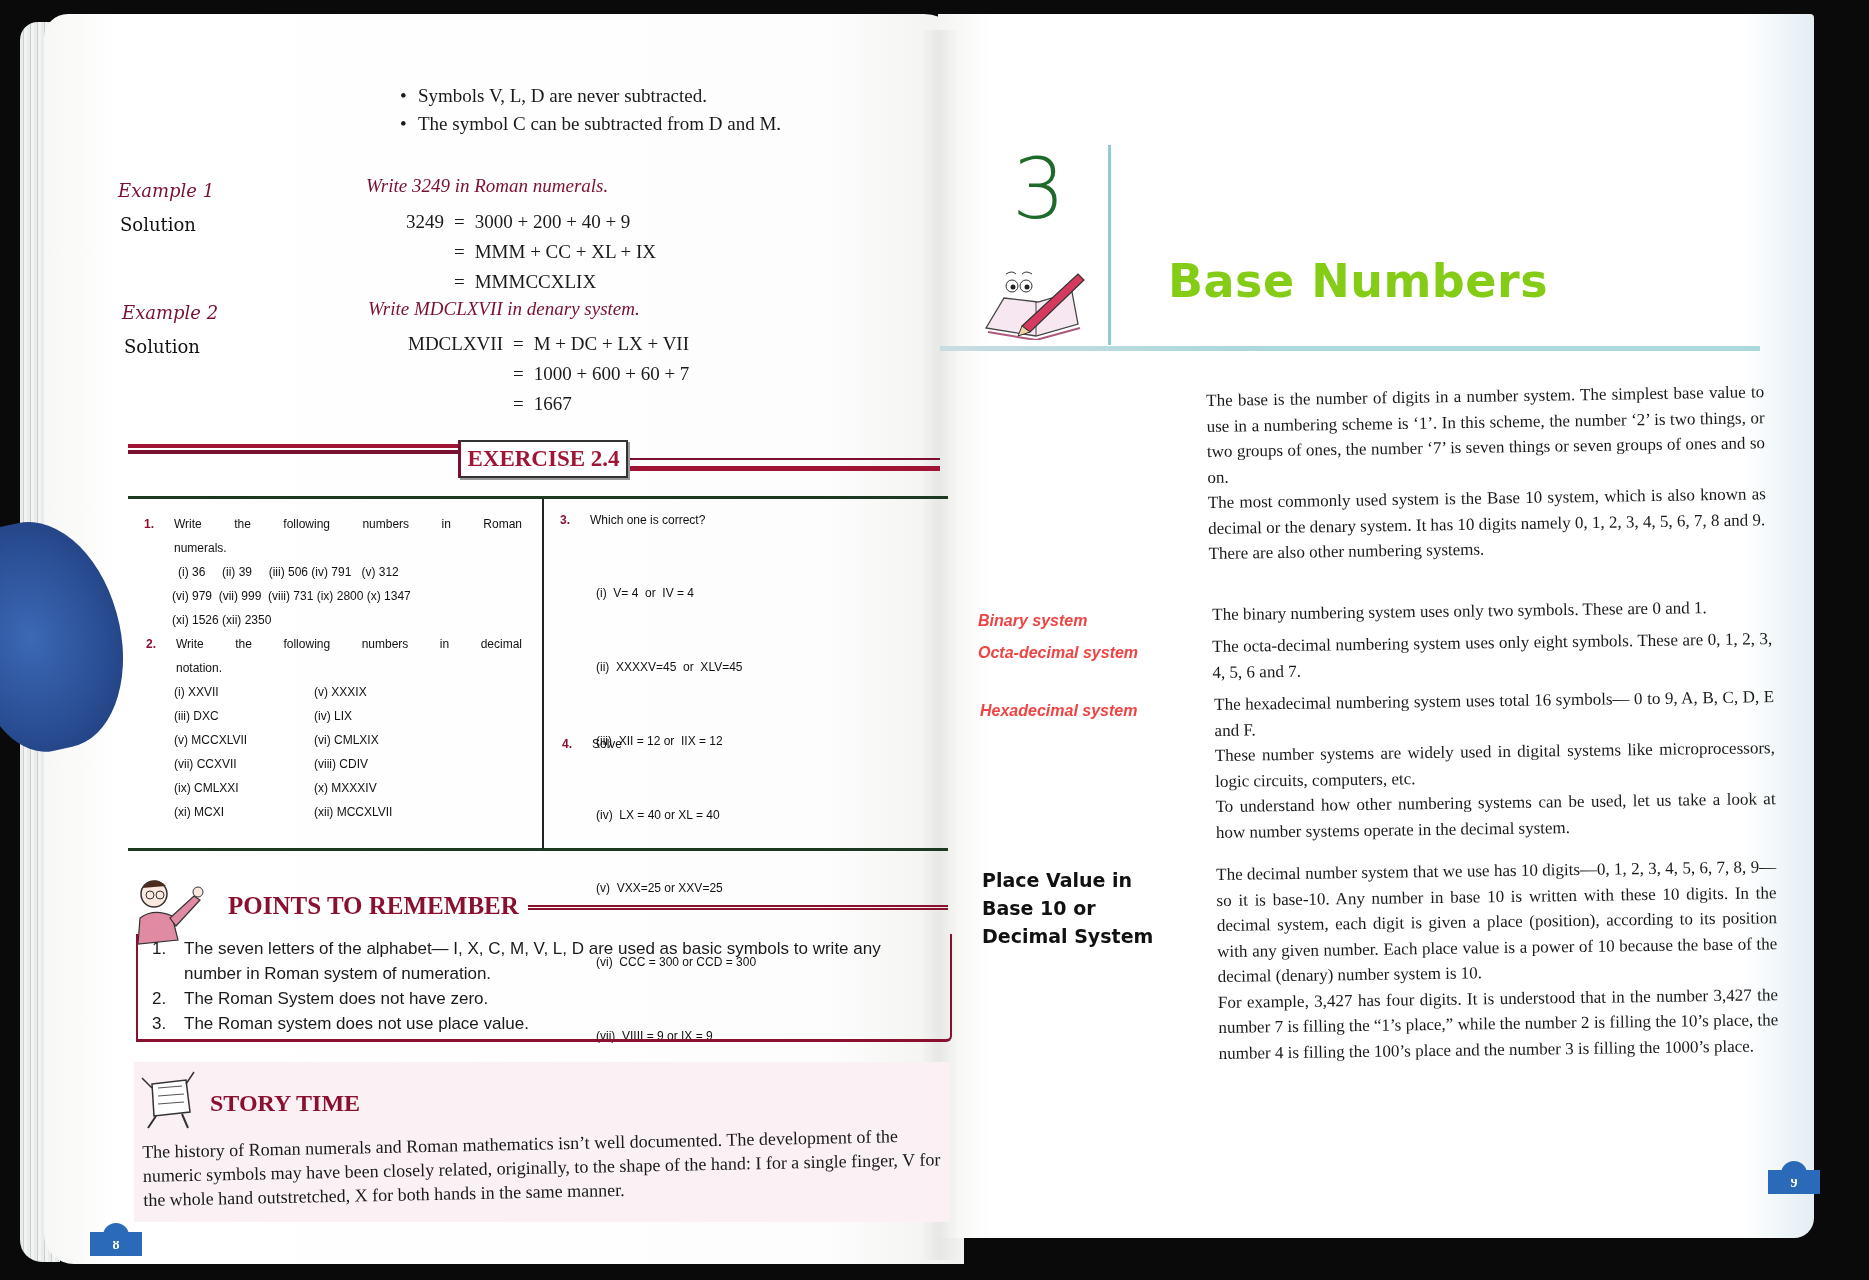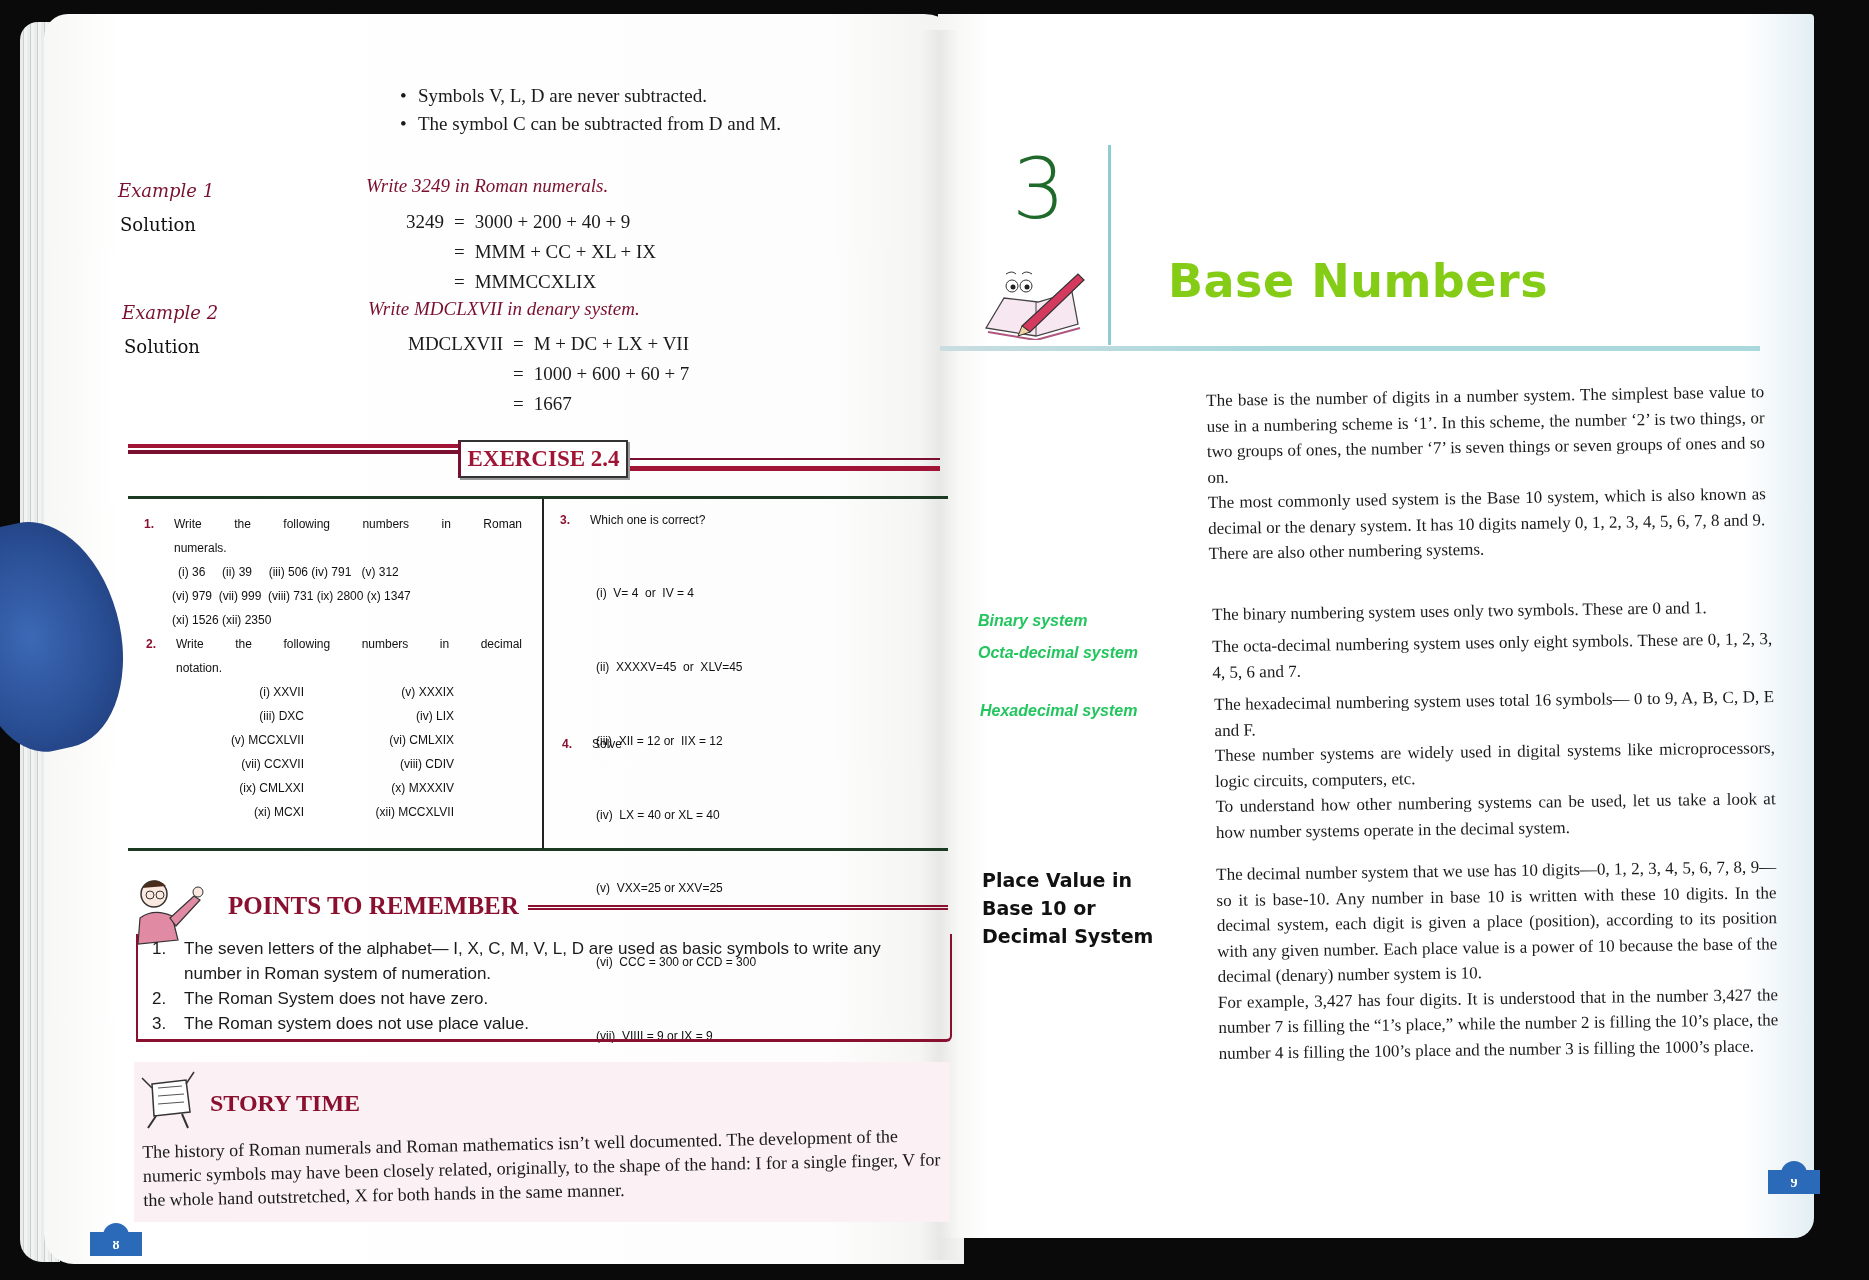--- a/index.html
+++ b/index.html
@@ -86,21 +86,21 @@
   }
 
   
   .chap-num { left: 1012px; top: 140px; font-family: "DejaVu Sans", sans-serif; font-size: 84px; color: #1f6a2a; font-weight: 300; }
   .chap-vline { left: 1108px; top: 145px; width: 3px; height: 200px; background: #8ecbd3; }
   .chap-hline { left: 940px; top: 346px; width: 820px; height: 5px; background: linear-gradient(90deg, #c9dde0, #a9d8dd 40%, #a9d8dd); }
   .chap-title { left: 1136px; top: 254px; font-family: "DejaVu Sans", sans-serif; font-size: 46px; font-weight: bold; color: #84cc16; letter-spacing: .5px; margin-left: 32px; }
   .book-icon { left: 982px; top: 262px; width: 106px; height: 78px; }
 
   .body-text { font-size: 17px; line-height: 25.5px; color: #1a1a1a; text-align: justify; }
-  .side-label { font-family: "Liberation Sans", sans-serif; font-style: italic; font-weight: bold; font-size: 16px; color: #22c55e; }
+  .side-label { font-family: "Liberation Sans", sans-serif; font-style: italic; font-weight: bold; font-size: 16px; color: #ef4444; }
   .side-head { font-family: "DejaVu Sans", sans-serif; font-weight: bold; font-size: 19px; color: #111; line-height: 28px; }
 </style>
 </head>
 <body>
 
 <div class="page-edge-stack"></div>
 <div class="page-left"></div>
 <div class="page-right"></div>
 <div class="gutter-shadow abs"></div>
 <div class="glove"></div>
@@ -166,21 +166,21 @@
 <div class="abs q" style="left:144px;top:512px;width:378px;">
   <div class="qtext-just"><span class="qnum">1.</span><span>Write the following numbers in Roman</span></div>
   <div style="padding-left:30px">numerals.</div>
   <div style="padding-left:34px;white-space:pre">(i) 36     (ii) 39     (iii) 506 (iv) 791   (v) 312</div>
   <div style="padding-left:28px;white-space:pre">(vi) 979  (vii) 999  (viii) 731 (ix) 2800 (x) 1347</div>
   <div style="padding-left:28px;white-space:pre">(xi) 1526 (xii) 2350</div>
 </div>
 <div class="abs q" style="left:146px;top:632px;width:376px;">
   <div class="qtext-just"><span class="qnum">2.</span><span>Write the following numbers in decimal</span></div>
   <div style="padding-left:30px">notation.</div>
-  <div class="subgrid" style="padding-left:28px;text-align:right;">
+  <div class="subgrid" style="padding-left:28px;">
     <span class="subrow">(i) XXVII</span>
       <span class="subrow">(v) XXXIX</span>
     <span class="subrow">(iii) DXC</span>
       <span class="subrow">(iv) LIX</span>
     <span class="subrow">(v) MCCXLVII</span>
       <span class="subrow">(vi) CMLXIX</span>
     <span class="subrow">(vii) CCXVII</span>
       <span class="subrow">(viii) CDIV</span>
     <span class="subrow">(ix) CMLXXI</span>
       <span class="subrow">(x) MXXXIV</span>

